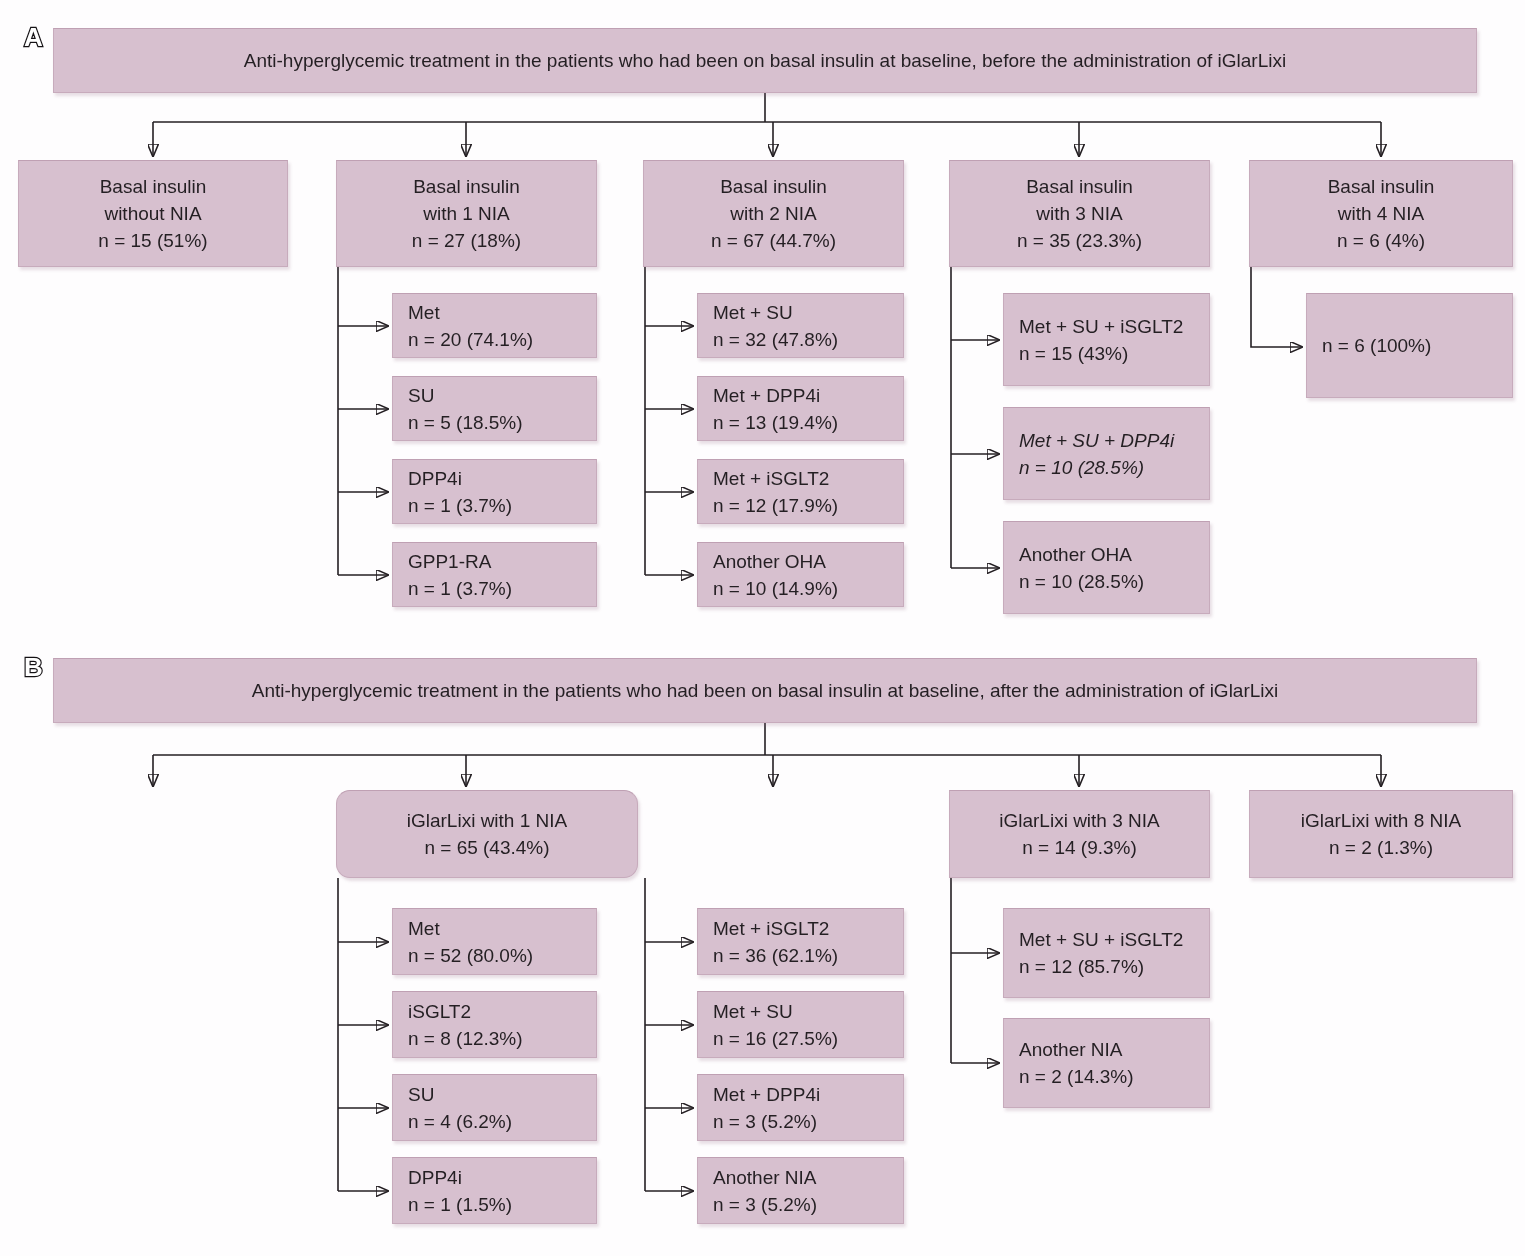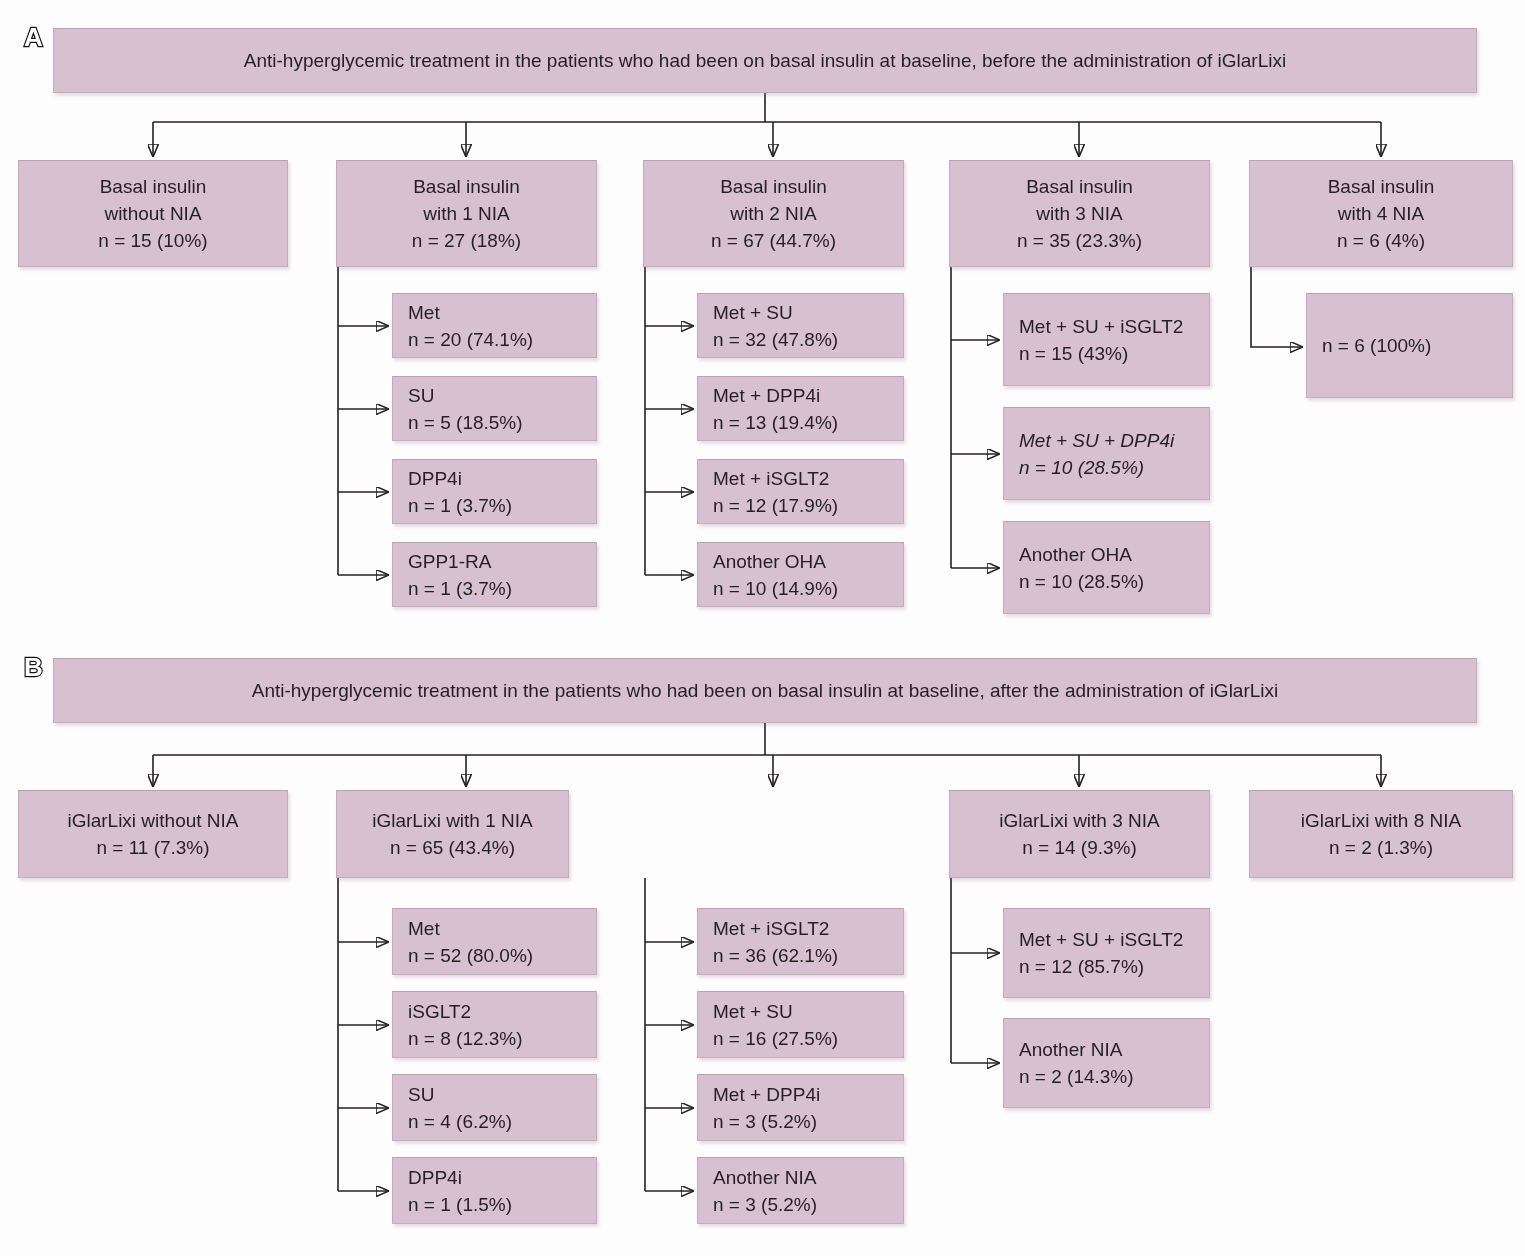--- a/index.html
+++ b/index.html
@@ -96,21 +96,21 @@
 
   <div class="panel-label" style="left:24px;top:22px;">A</div>
 
   <div class="box title-box" style="left:53px;top:28px;width:1424px;height:65px;">
     <div class="bl">Anti-hyperglycemic treatment in the patients who had been on basal insulin at baseline, before the administration of iGlarLixi</div>
   </div>
 
   <div class="box head" style="left:18px;top:160px;width:270px;height:107px;">
     <div class="bl">Basal insulin</div>
     <div class="bl">without NIA</div>
-    <div class="bl">n = 15 (10%)</div>
+    <div class="bl">n = 15 (51%)</div>
   </div>
 
   <div class="box head" style="left:336px;top:160px;width:261px;height:107px;">
     <div class="bl">Basal insulin</div>
     <div class="bl">with 1 NIA</div>
     <div class="bl">n = 27 (18%)</div>
   </div>
 
   <div class="box head" style="left:643px;top:160px;width:261px;height:107px;">
     <div class="bl">Basal insulin</div>
@@ -180,26 +180,22 @@
   <div class="box child" style="left:1306px;top:293px;width:207px;height:105px;">
     <div class="bl">n = 6 (100%)</div>
   </div>
 
   <div class="panel-label" style="left:24px;top:652px;">B</div>
 
   <div class="box title-box" style="left:53px;top:658px;width:1424px;height:65px;">
     <div class="bl">Anti-hyperglycemic treatment in the patients who had been on basal insulin at baseline, after the administration of iGlarLixi</div>
   </div>
 
-  <div class="box head" style="left:18px;top:790px;width:270px;height:88px;">
-    <div class="bl">iGlarLixi without NIA</div>
-    <div class="bl">n = 11 (7.3%)</div>
-  </div>
-
-  <div class="box head" style="left:336px;top:790px;width:233px;height:88px;">
+
+  <div class="box head" style="left:336px;top:790px;width:302px;height:88px;border-radius:14px;">
     <div class="bl">iGlarLixi with 1 NIA</div>
     <div class="bl">n = 65 (43.4%)</div>
   </div>
 
 
   <div class="box head" style="left:949px;top:790px;width:261px;height:88px;">
     <div class="bl">iGlarLixi with 3 NIA</div>
     <div class="bl">n = 14 (9.3%)</div>
   </div>
 

